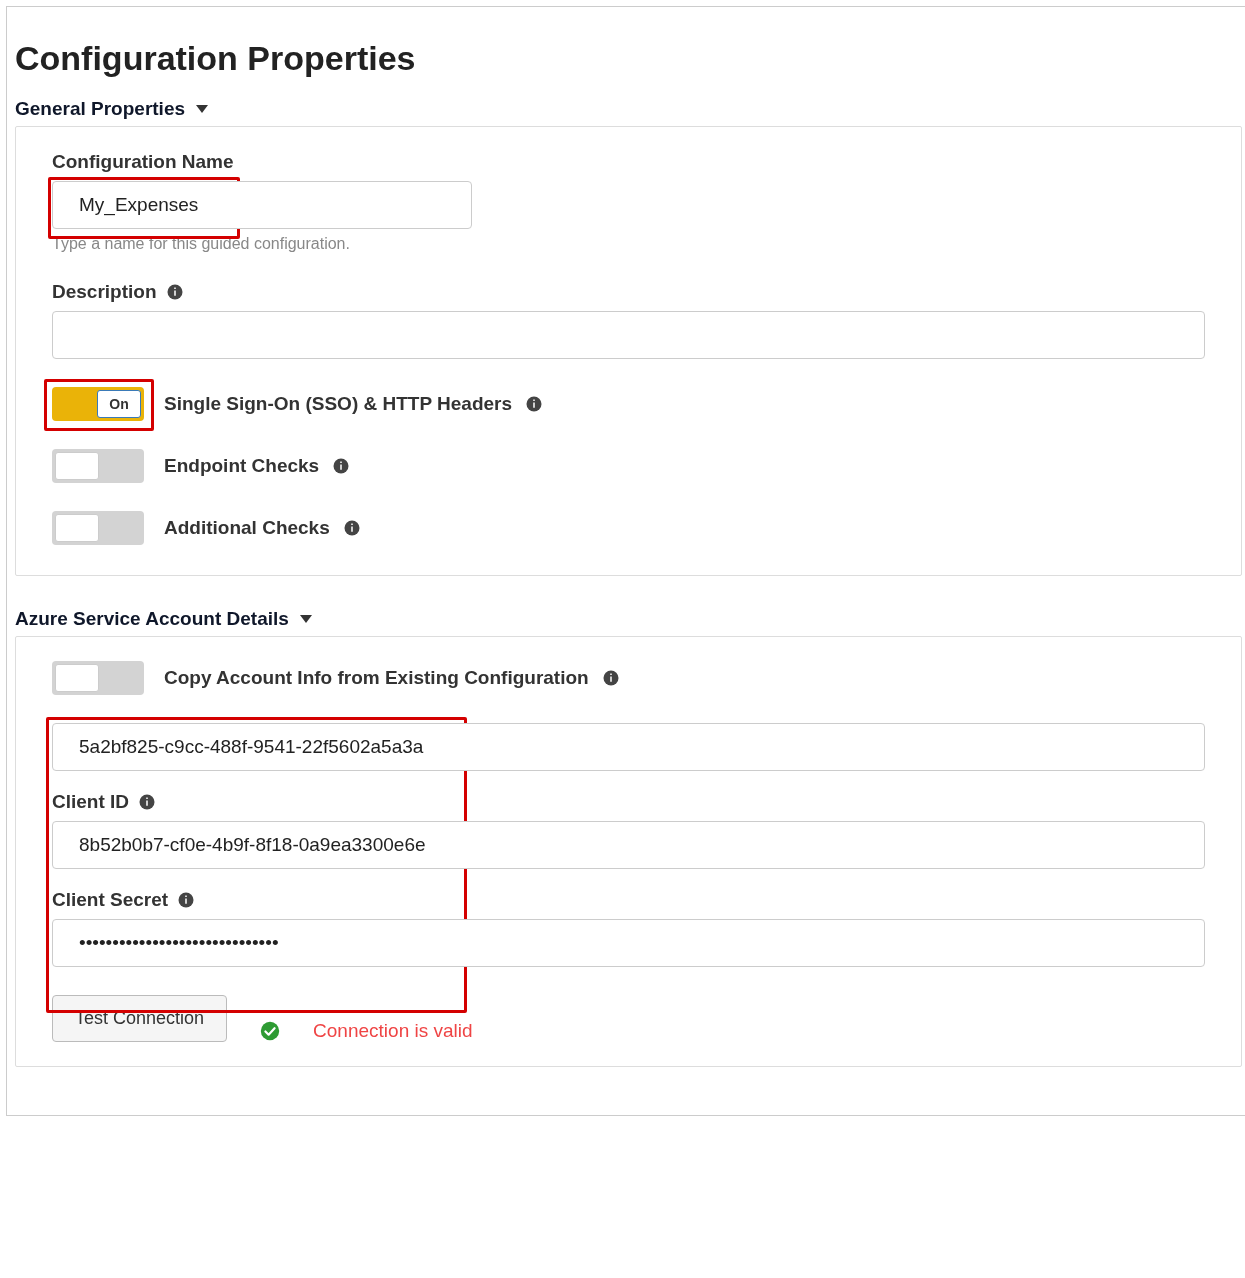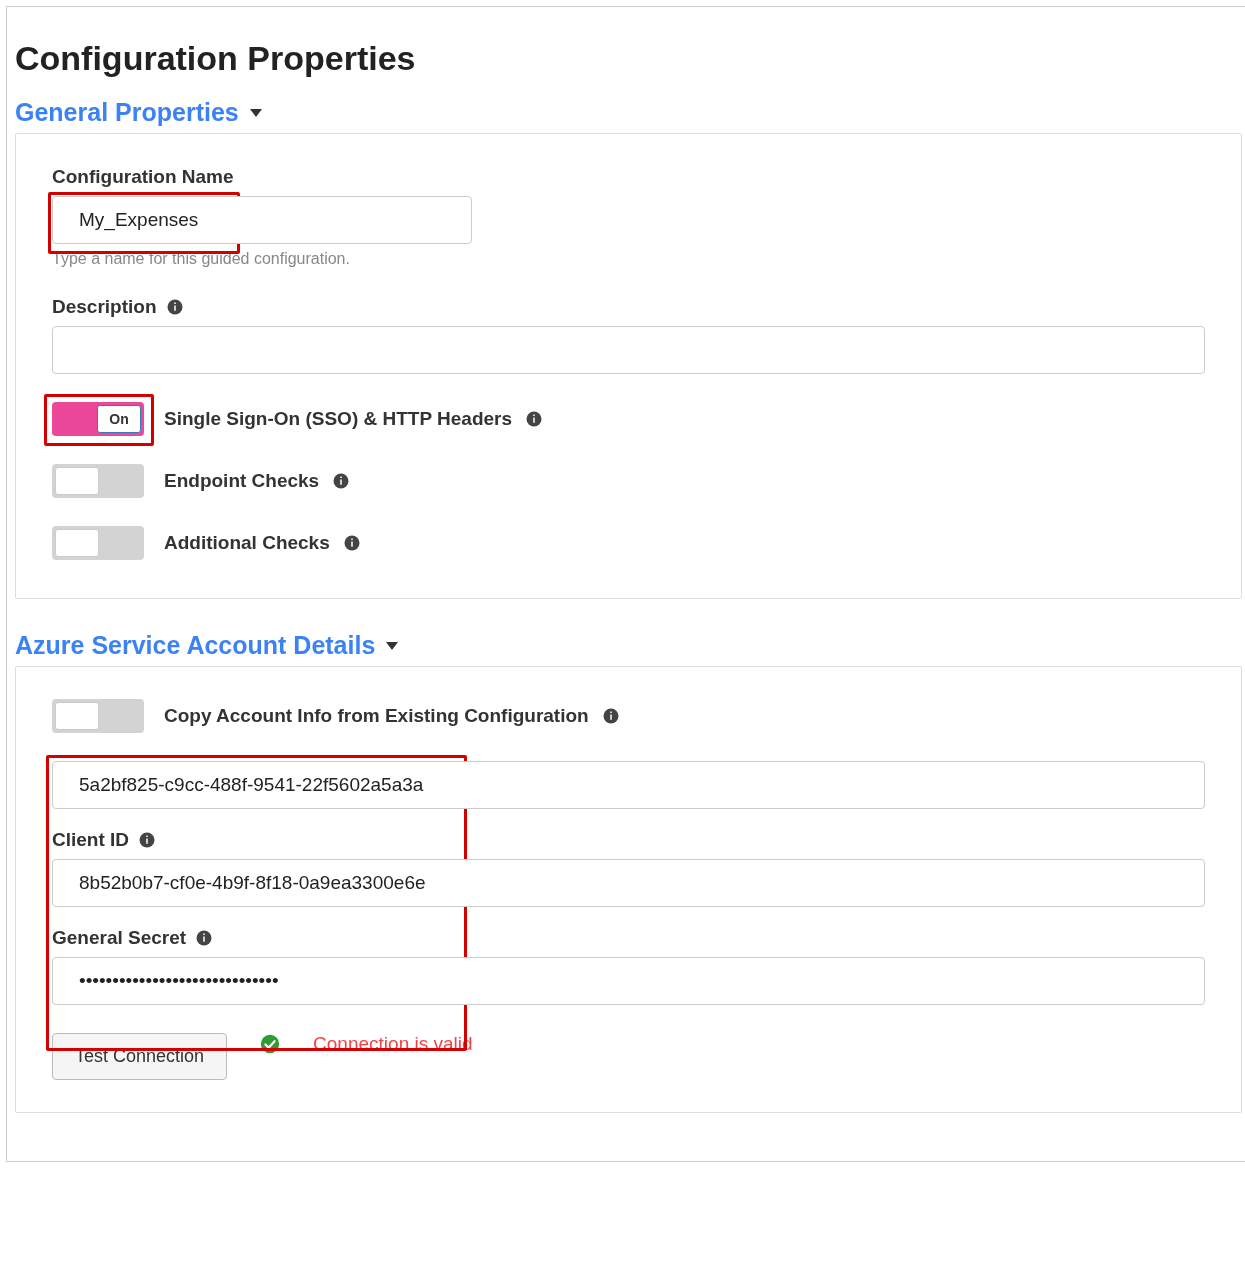--- a/index.html
+++ b/index.html
@@ -21,39 +21,39 @@
     h1.page-title {
       font-size: 34px;
       font-weight: 700;
       color: #222;
       margin: 24px 0 20px 0;
     }
     .section-header {
       display: flex;
       align-items: center;
       gap: 5px;
-      font-size: 25px;
+      font-size: 19px;
       font-weight: 700;
-      color: #3b82f6;
+      color: #0f172a;
       margin-bottom: 6px;
       cursor: pointer;
     }
     .caret-down {
       display: inline-block;
       width: 0;
       height: 0;
       border-left: 6px solid transparent;
       border-right: 6px solid transparent;
       border-top: 8px solid #333;
       margin-left: 6px;
     }
     .panel {
       border: 1px solid #ddd;
       border-radius: 2px;
-      padding: 32px 36px;
+      padding: 24px 36px;
       margin-bottom: 32px;
     }
     .field-label {
       font-size: 19px;
       font-weight: 700;
       color: #333;
       margin-bottom: 8px;
       display: flex;
       align-items: center;
       gap: 8px;
@@ -117,21 +117,21 @@
       width: 92px;
       height: 34px;
       border-radius: 4px;
       position: relative;
       cursor: pointer;
       display: flex;
       align-items: center;
       flex-shrink: 0;
     }
     .toggle.on {
-      background: #ec4899;
+      background: #eab308;
       justify-content: flex-end;
     }
     .toggle.off {
       background: #d3d3d3;
       justify-content: flex-start;
     }
     .toggle-handle {
       width: 44px;
       height: 28px;
       background: #fff;
@@ -188,21 +188,21 @@
       border: 1px solid #bbb;
       background: #f5f5f5;
       padding: 12px 22px;
       font-size: 18px;
       border-radius: 4px;
       cursor: pointer;
       color: #333;
     }
     .conn-row {
       display: flex;
-      align-items: flex-start;
+      align-items: flex-end;
       gap: 32px;
       margin-top: 28px;
     }
     .check-icon {
       display: inline-flex;
       align-items: center;
       justify-content: center;
       width: 22px;
       height: 22px;
     }
@@ -358,21 +358,21 @@
           </span>
         </div>
         <div class="input-wrap full">
           <div class="left-accent"></div>
           <input class="input-inner" type="text" value="8b52b0b7-cf0e-4b9f-8f18-0a9ea3300e6e" style="">
         </div>
       </div>
 
       <div class="field-block" style="margin-bottom:4px">
         <div class="field-label">
-          <span>General Secret</span>
+          <span>Client Secret</span>
           <span class="info-icon">
             <svg viewBox="0 0 24 24" width="18" height="18">
                 <circle cx="12" cy="12" r="10"></circle>
                 <rect x="11" y="10" width="2" height="7" fill="#fff"></rect>
                 <rect x="11" y="6" width="2" height="2" fill="#fff"></rect>
               </svg>
           </span>
         </div>
         <div class="input-wrap full">
           <div class="left-accent"></div>

